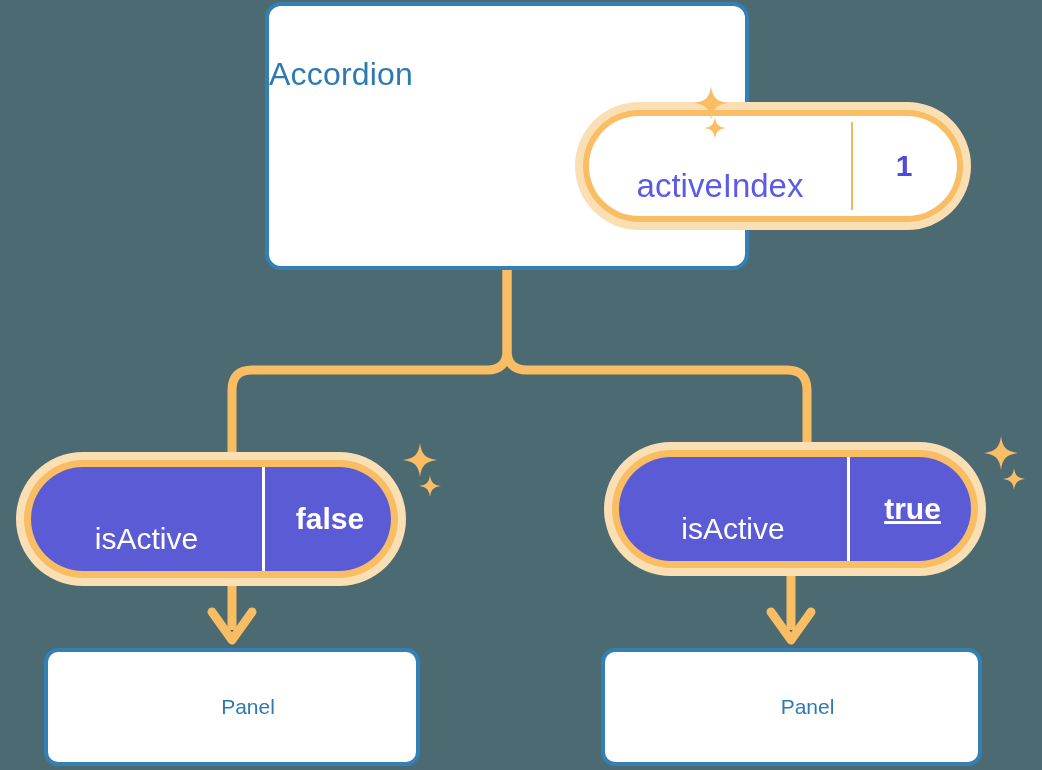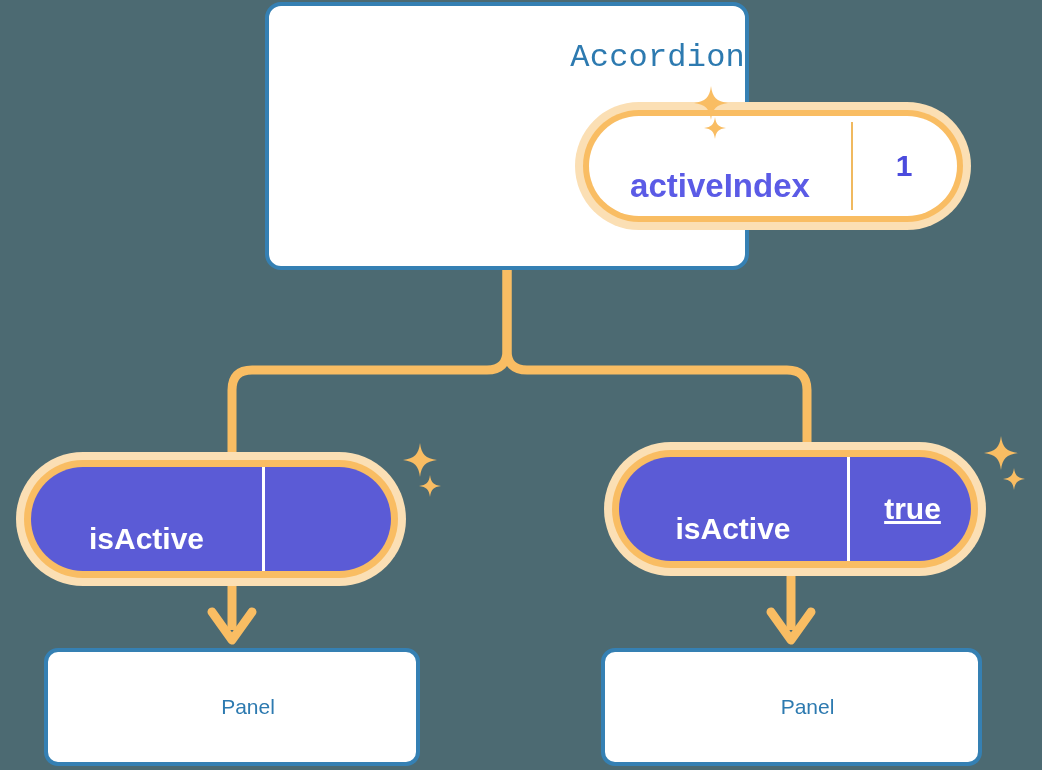--- a/index.html
+++ b/index.html
@@ -58,24 +58,23 @@
     width: 484px;
     height: 268px;
     border-radius: 16px;
     display: block;
   }
 
   #accordion-card .card-title {
     position: absolute;
     left: 0;
     right: 0;
-    top: 36px;
-    text-align: right;
+    top: 52px;
+    text-align: left;
     font-size: 32px;
-    font-family: Liberation Mono, monospace;
   }
 
   #panel-left {
     left: 44px;
     top: 648px;
     width: 376px;
     height: 118px;
   }
 
   #panel-right {
@@ -126,21 +125,21 @@
     overflow: hidden;
   }
 
   .pill-cell {
     display: flex;
     align-items: center;
     justify-content: center;
     position: relative;
   }
 
-  .pill-key { font-weight: 700; margin-top: 40px; }
+  .pill-key { font-weight: 400; margin-top: 40px; }
   .pill-val { font-weight: 700; }
 
   
   #state-pill-accordion {
     left: 306px;
     top: 96px;
     width: 396px;
     height: 128px;
   }
   #state-pill-accordion .pill-inner {
@@ -260,20 +259,21 @@
     <svg width="22" height="22" viewBox="0 0 34 34">
       <path d="M17 0 C18.4 11.4 22.6 15.6 34 17 C22.6 18.4 18.4 22.6 17 34 C15.6 22.6 11.4 18.4 0 17 C11.4 15.6 15.6 11.4 17 0 Z" fill="#f9bd63"></path>
     </svg>
   </div>
 
   <div class="pill-wrap pill-purple" id="state-pill-left">
     <div class="pill-glow"></div>
     <div class="pill-ring"></div>
     <div class="pill-inner">
       <div class="pill-cell pill-key">isActive</div>
+      <div class="pill-cell pill-val">false</div>
       <div class="divider"></div>
     </div>
   </div>
 
   <div class="sparkle" style="left:403px; top:443px;">
     <svg width="34" height="34" viewBox="0 0 34 34">
       <path d="M17 0 C18.4 11.4 22.6 15.6 34 17 C22.6 18.4 18.4 22.6 17 34 C15.6 22.6 11.4 18.4 0 17 C11.4 15.6 15.6 11.4 17 0 Z" fill="#f9bd63"></path>
     </svg>
   </div>
   <div class="sparkle" style="left:419px; top:475px;">

